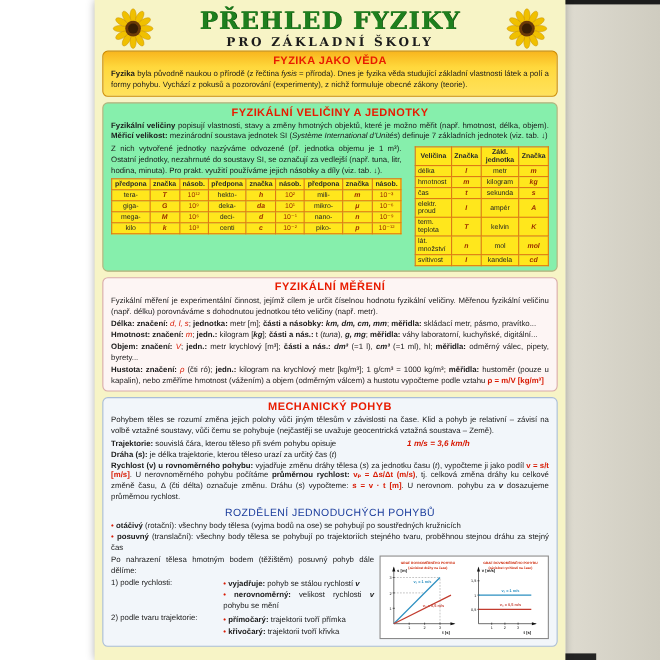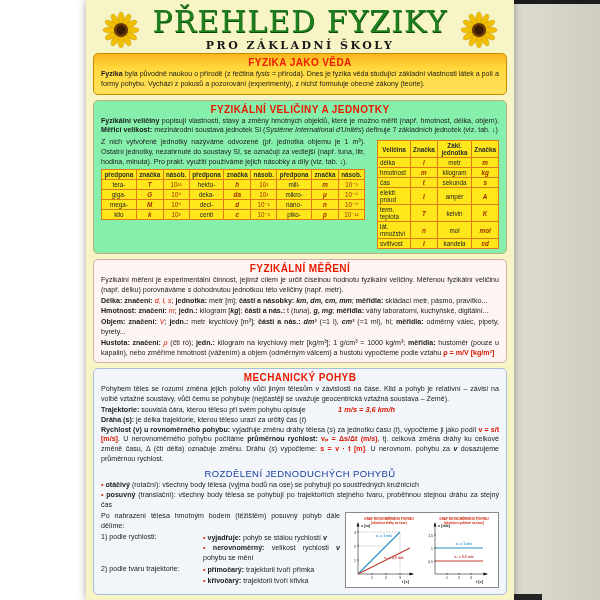--- a/index.html
+++ b/index.html
@@ -7,22 +7,22 @@
        font-family:"Liberation Sans","DejaVu Sans",sans-serif;overflow:hidden;}
   .backdrop-right{position:absolute;left:514px;top:0;width:86px;height:600px;
        background:linear-gradient(90deg,#dedbd0,#cfccc0);}
   .scan-strip-top{position:absolute;left:230px;top:0;width:370px;height:4px;background:#1c1c1c;}
   .scan-strip-bottom{position:absolute;left:232px;top:594px;width:310px;height:6px;background:#242424;}
   .card{position:absolute;left:86px;top:0;width:428px;height:600px;background:#f7f4c6;
         box-shadow:0 0 8px rgba(0,0,0,.35);overflow:hidden;}
   
   .sheet-header{display:flex;align-items:center;justify-content:space-between;padding:7px 16px 1px 16px;}
   .title-block{text-align:center;flex:1;}
-  .page-title{font-family:"DejaVu Serif","Liberation Serif",serif;font-weight:normal;
-        color:#1e7f1e;font-size:30px;line-height:1;letter-spacing:1px;
+  .page-title{font-family:"DejaVu Serif","Liberation Serif",serif;font-weight:bold;
+        color:#1e7f1e;font-size:22px;line-height:1;letter-spacing:1px;
         text-shadow:0.6px 0.6px 0 #0b4d0b;}
   .page-subtitle{font-family:"DejaVu Serif","Liberation Serif",serif;font-weight:bold;
         color:#1b1b1b;font-size:11px;letter-spacing:2.5px;margin-top:2px;}
   
   .box{margin:0 7px 5px 7px;border-radius:5px;padding:2px 7px 4px 7px;border:1px solid;}
   .box-veda{background:linear-gradient(180deg,#f8b61e,#ffd83c 35%,#ffe25c);border-color:#cc8a00;}
   .box-veliciny{background:#86efac;border-color:#b5b07c;}
   .box-mereni{background:#fdf5f4;border-color:#d9aaaa;}
   .box-pohyb{background:#f2f6fa;border-color:#a9bdd8;}
   .sec-title{text-align:center;color:#e81b00;font-weight:bold;font-size:10px;
@@ -40,21 +40,21 @@
         padding:1px 2px;text-align:center;color:#222;}
   th{font-weight:bold;color:#2a2a2a;}
   .utable td:nth-child(1){text-align:left;}
   .utable td:nth-child(2),.utable td:nth-child(4){font-style:italic;color:#9a2d00;font-weight:bold;}
   .ptable td:nth-child(2),.ptable td:nth-child(5),.ptable td:nth-child(8)
         {font-style:italic;color:#9a2d00;font-weight:bold;}
   .ptable td:nth-child(3),.ptable td:nth-child(6),.ptable td:nth-child(9){color:#9a2d00;}
   .line{margin-top:1px;}
   
   .traj-row{display:flex;align-items:baseline;}
-  .formula{margin-left:auto;margin-right:104px;font-size:7.4px;white-space:nowrap;}
+  .formula{margin-left:auto;margin-right:72px;font-size:7.4px;white-space:nowrap;}
   .flow-block{margin-top:1px;}
   .graph-panel{float:right;width:150px;background:#ffffff;border:1px solid #8a8a8a;
         margin-left:5px;margin-bottom:2px;padding:1px;display:flex;gap:2px;}
   .div-row{display:flex;margin-top:1px;}
   .div-label{flex:0 0 102px;}
   .div-items{flex:1;}
   .clear{clear:both;}
   
   .ax{stroke:#222;stroke-width:0.6;}
   .dash{stroke:#777;stroke-width:0.4;stroke-dasharray:1.6 1.2;}

